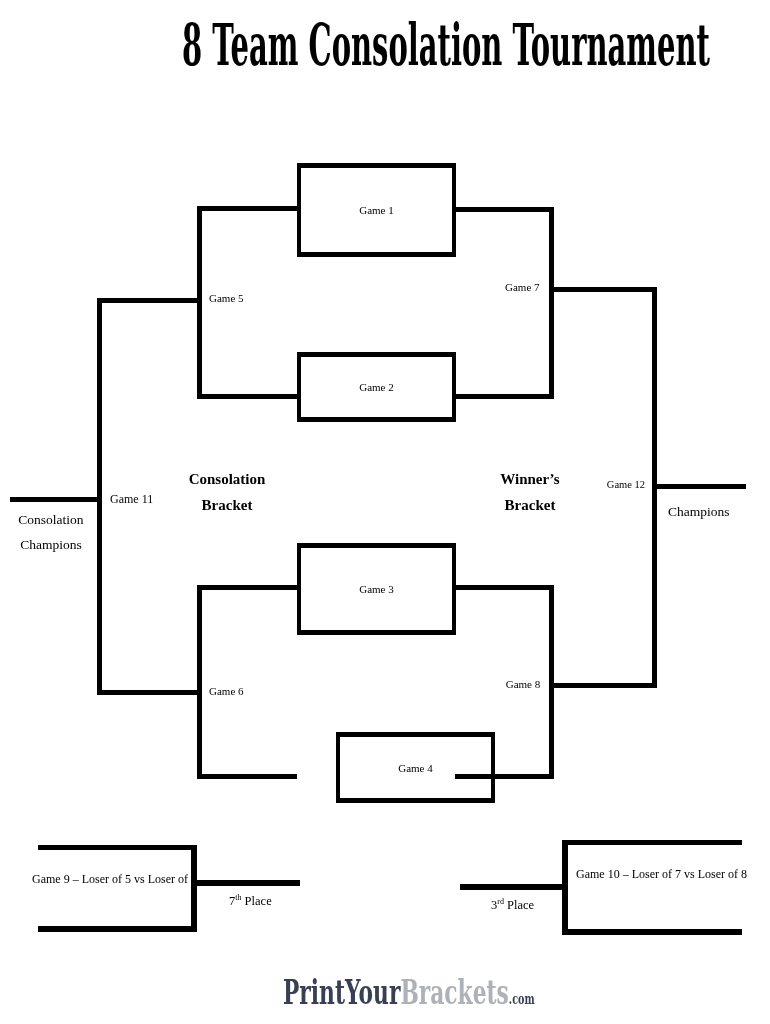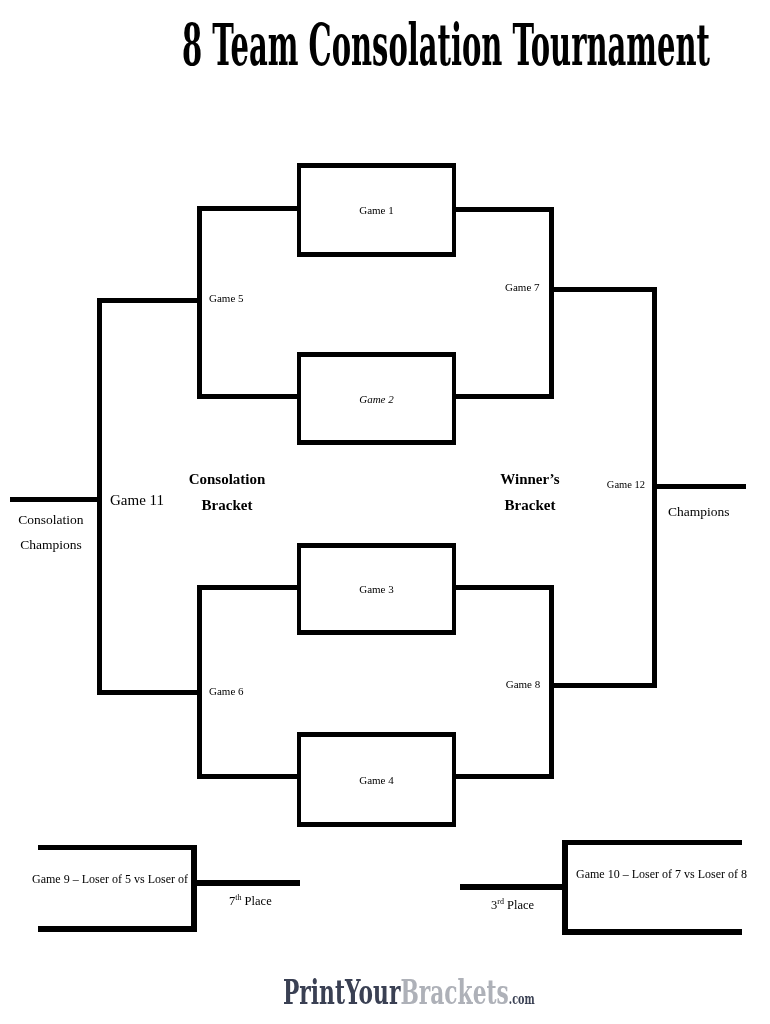--- a/index.html
+++ b/index.html
@@ -54,27 +54,27 @@
 </head>
 <body>
 
 <div id="page">
 
   <div class="title">8 Team Consolation Tournament</div>
 
   <div class="gamebox" style="top:163px;height:94px;">
     <span>Game 1</span>
   </div>
-  <div class="gamebox" style="top:352px;height:93px;font-style:italic;">
+  <div class="gamebox" style="top:352px;height:70px;">
     <span>Game 2</span>
   </div>
   <div class="gamebox" style="top:543px;height:92px;">
     <span>Game 3</span>
   </div>
-  <div class="gamebox" style="top:732px;height:95px;">
+  <div class="gamebox" style="top:732px;height:71px;margin-left:39px;">
     <span>Game 4</span>
   </div>
 
   <div class="hline" style="left:197px;top:206px;width:100px;height:5px;"></div>
   <div class="hline" style="left:197px;top:394px;width:100px;height:5px;"></div>
   <div class="vline" style="left:197px;top:206px;width:5px;height:193px;"></div>
   <div class="hline" style="left:97px;top:298px;width:105px;height:5px;"></div>
 
   <div class="hline" style="left:197px;top:585px;width:100px;height:5px;"></div>
   <div class="hline" style="left:197px;top:774px;width:100px;height:5px;"></div>
@@ -94,21 +94,21 @@
   <div class="vline" style="left:549px;top:585px;width:5px;height:194px;"></div>
   <div class="hline" style="left:549px;top:683px;width:108px;height:5px;"></div>
 
   <div class="vline" style="left:652px;top:287px;width:5px;height:401px;"></div>
   <div class="hline" style="left:652px;top:484px;width:94px;height:5px;"></div>
 
   <div class="glabel" style="left:209px;top:292px;">Game 5</div>
   <div class="glabel" style="left:209px;top:685px;">Game 6</div>
   <div class="glabel" style="left:505px;top:281px;width:40px;text-align:left;">Game 7</div>
   <div class="glabel" style="left:503px;top:678px;width:40px;text-align:center;">Game 8</div>
-  <div class="glabel" style="left:110px;top:492px;font-size:15px;">Game 11</div>
+  <div class="glabel" style="left:110px;top:492px;font-size:12px;">Game 11</div>
   <div class="glabel" style="left:601px;top:479px;width:44px;text-align:right;font-size:10.5px;">Game 12</div>
 
   <div class="section" style="left:160px;top:466px;">
     <div>Consolation</div>
     <div>Bracket</div>
   </div>
   <div class="section" style="left:463px;top:466px;">
     <div>Winner’s</div>
     <div>Bracket</div>
   </div>

